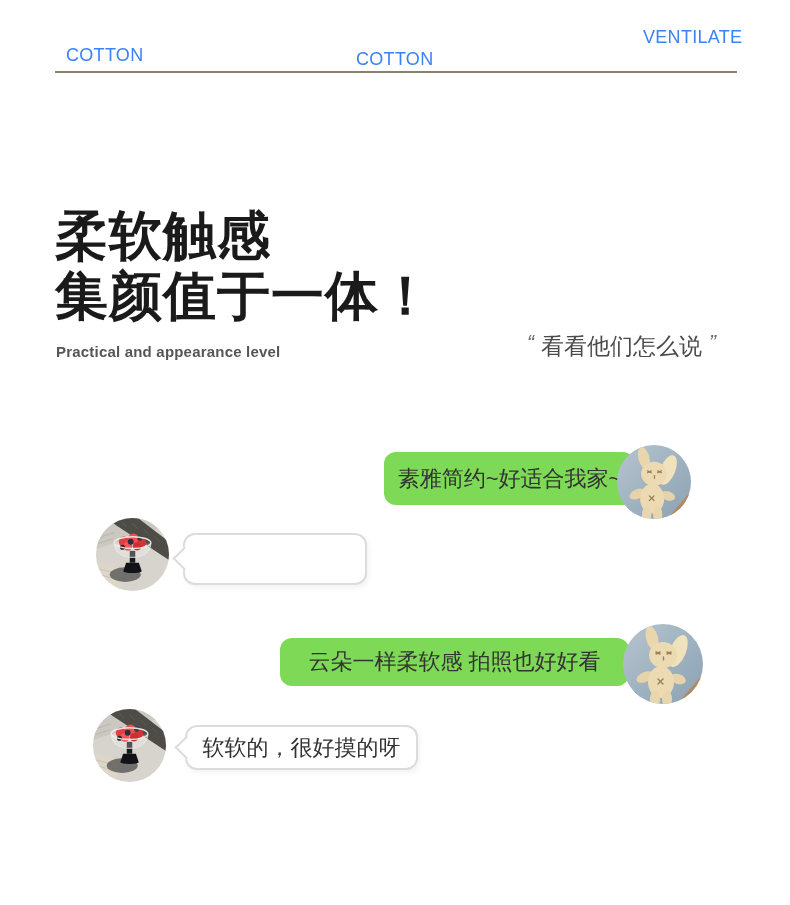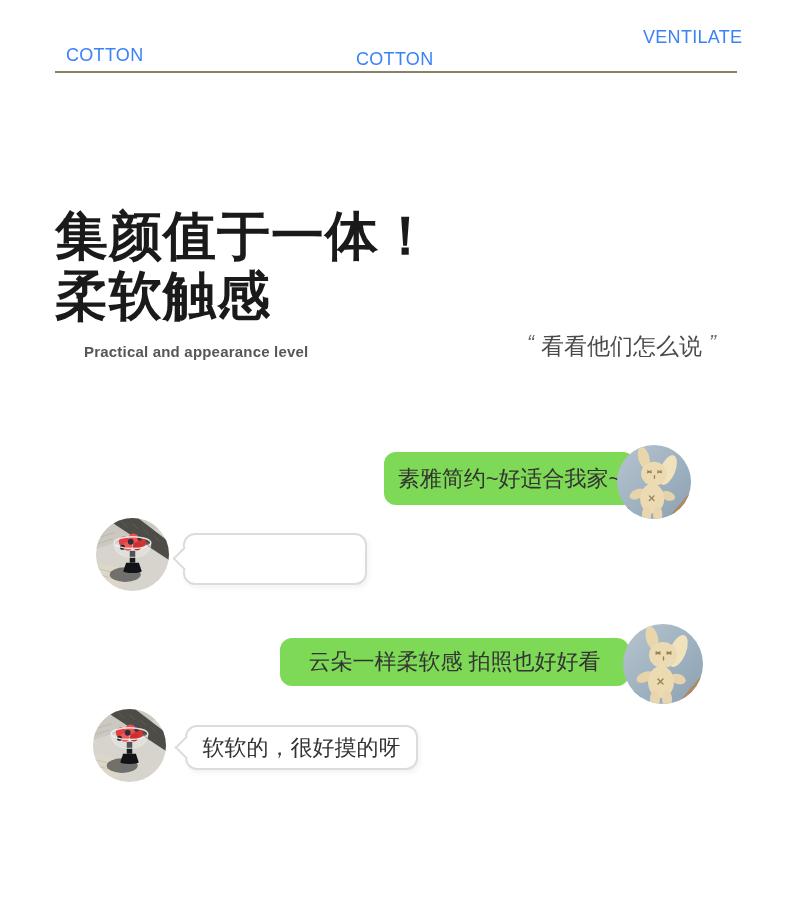--- a/index.html
+++ b/index.html
@@ -20,21 +20,21 @@
     background:var(--underline,#8a8266);
   }
   
   .hero-title{
     position:absolute;left:55px;top:206px;
     font-size:53px;line-height:60px;font-weight:900;color:var(--heading-text,#1a1a1a);
     letter-spacing:1px;white-space:nowrap;
   }
   .hero-sub{
     position:absolute;left:56px;top:343px;font-size:15px;font-weight:700;
-    color:#565656;letter-spacing:.2px;white-space:nowrap;margin-left:28px;
+    color:#565656;letter-spacing:.2px;white-space:nowrap;
   }
   .hero-quote{
     position:absolute;top:331px;right:67px;font-size:23px;font-weight:500;
     color:var(--secondary-text,#4a4a4a);white-space:nowrap;margin-left:42px;
   }
   .hero-quote .qmark{
     font-size:21px;color:#6b6b6b;position:relative;top:-5px;margin:0 7px;
     font-style:italic;
   }
   
@@ -144,22 +144,22 @@
 <div class="page">
 
   <div>
     <span class="hdr-label hdr-cotton">COTTON</span>
     <span class="hdr-label hdr-comfort">COTTON</span>
     <span class="hdr-label hdr-ventilate">VENTILATE</span>
     <div class="hdr-rule"></div>
   </div>
 
   <div class="hero-title">
+    <div>柔软触感</div>
     <div>集颜值于一体！</div>
-    <div>柔软触感</div>
   </div>
   <div class="hero-sub">Practical and appearance level</div>
   <div class="hero-quote">
     <span class="qmark">“</span><span>看看他们怎么说</span><span class="qmark">”</span>
   </div>
 
   <div>
     <div class="bubble green b1">
       <span>素雅简约~好适合我家~</span>
       <span class="tail-right"></span>

